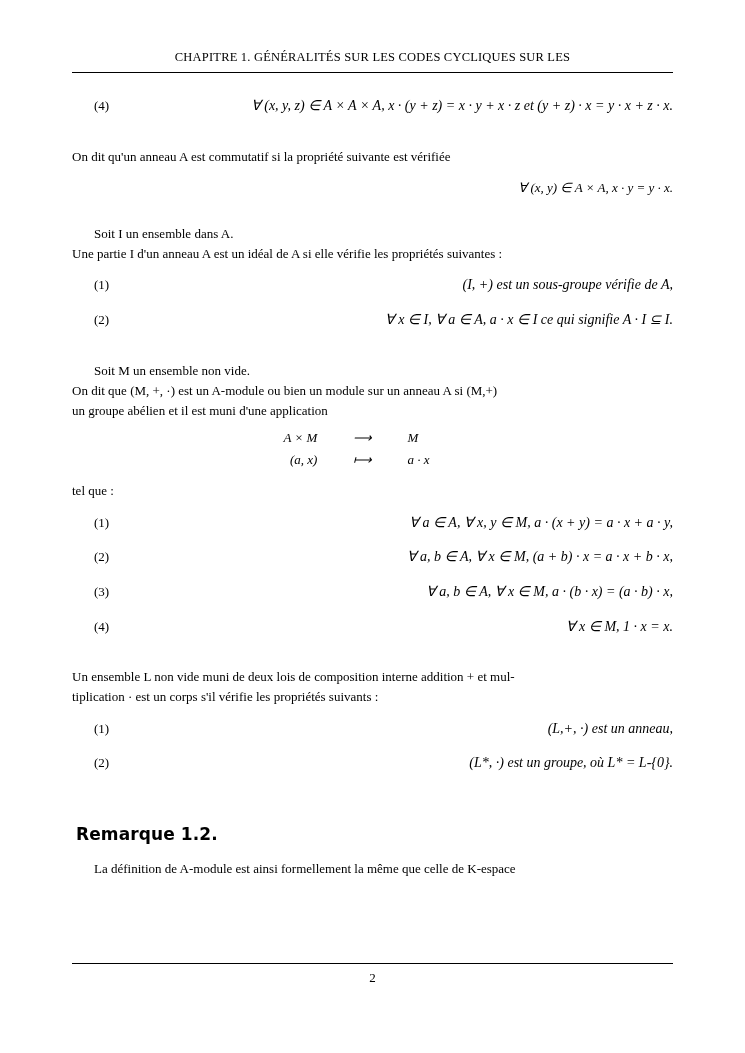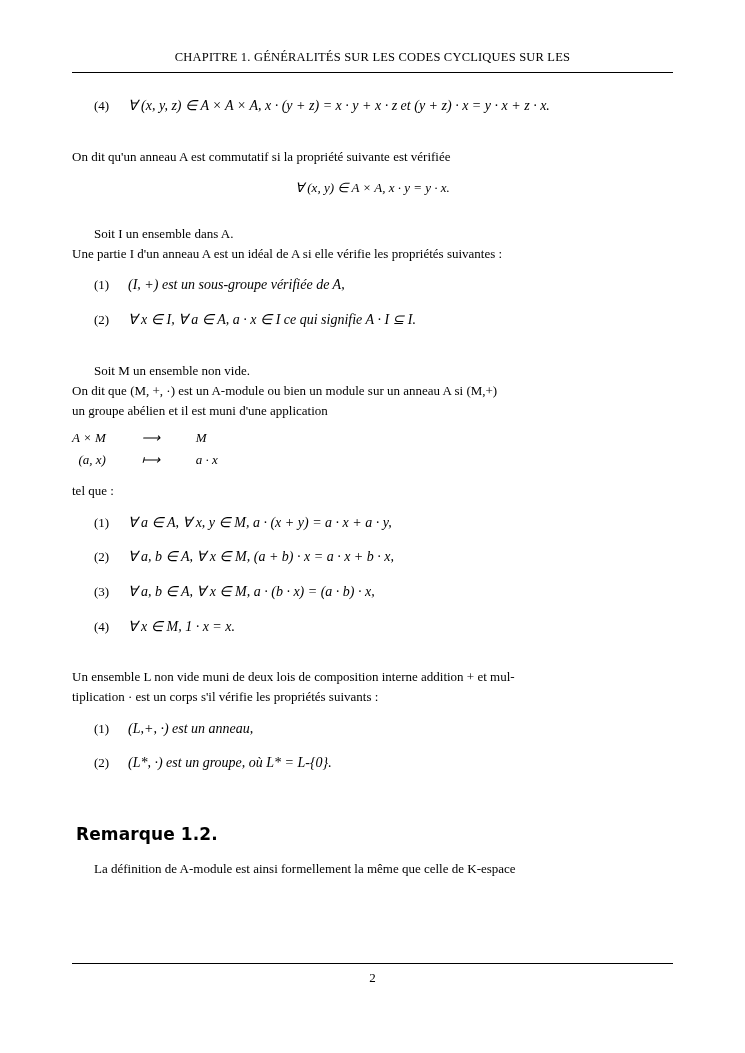--- a/index.html
+++ b/index.html
@@ -78,36 +78,36 @@
     font-size: 14px;
   }
   .display {
     text-align: center;
     font-size: 13px;
     margin: 11px 0 0 0;
   }
   .mapbox {
     margin: 6px 0 0 0;
     display: flex;
-    justify-content: flex-start;
+    justify-content: center;
   }
   .maptable {
     border-collapse: collapse;
     font-size: 13px;
   }
   .maptable td {
     padding: 1px 0;
     text-align: center;
     white-space: nowrap;
   }
   .maptable td.left { text-align: right; padding-right: 18px; }
   .maptable td.arrow { width: 54px; text-align: center; }
   .maptable td.right { text-align: left; padding-left: 18px; width: 54px;}
   .math { font-family: "Liberation Serif", serif; }
-  .it { font-style: italic; }
+  .it { font-style: italic; text-align: right; }
   h2.remark {
     font-family: "DejaVu Sans", sans-serif;
     font-size: 17px;
     font-weight: bold;
     margin: 0 0 12px 4px;
     letter-spacing: 0.1px;
   }
   .footer-rule {
     position: absolute;
     left: 72px;
@@ -152,21 +152,21 @@
     <div class="spacer-l"></div>
 
     <p class="para indent">Soit I un ensemble dans A.</p>
     <p class="para">Une partie I d'un anneau A est un idéal de A si elle vérifie les propriétés suivantes :</p>
 
     <div class="spacer-s"></div>
 
     <ul class="itemlist">
       <li class="item">
         <span class="num">(1)</span>
-        <span class="txt math it">(I, +) est un sous-groupe vérifiée de A,</span>
+        <span class="txt math it">(I, +) est un sous-groupe vérifie de A,</span>
       </li>
       <li class="item">
         <span class="num">(2)</span>
         <span class="txt math it">∀ x ∈ I, ∀ a ∈ A,  a · x ∈ I ce qui signifie  A · I  ⊆  I.</span>
       </li>
     </ul>
 
     <div class="spacer-m"></div>
 
     <p class="para indent">Soit M un ensemble non vide.</p>

